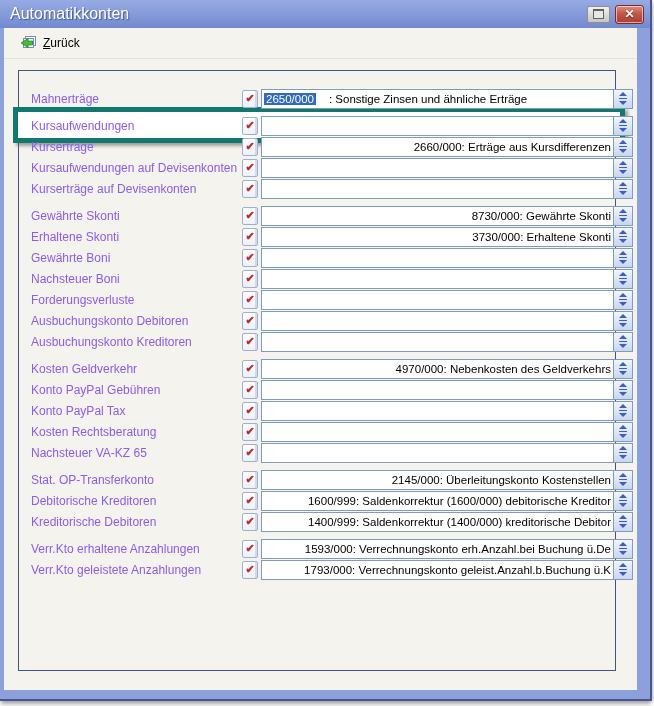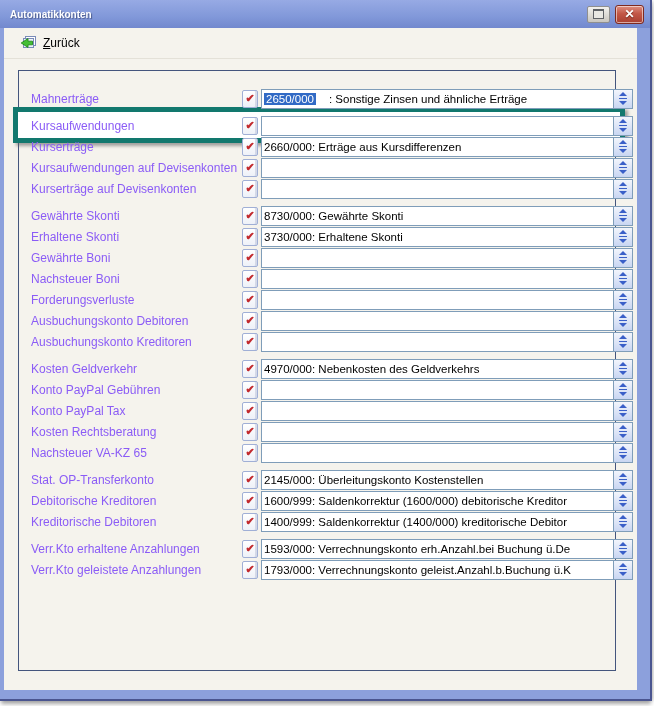--- a/index.html
+++ b/index.html
@@ -16,21 +16,21 @@
     border-bottom:2px solid #4A5590;
     box-shadow:0 4px 4px -1px rgba(0,0,0,0.35), 3px 0 3px -1px rgba(0,0,0,0.15);
   }
   
   .titlebar{
     height:28px;display:flex;align-items:center;
     background:linear-gradient(#97AAE4,#8198D9 60%,#7288CE);
     padding:0 6px 0 10px;box-sizing:border-box;
   }
   .title{
-    flex:1;color:#ffffff;font-weight:bold;font-size:10px;
+    flex:1;color:#ffffff;font-weight:normal;font-size:16px;
     text-shadow:1px 1px 1px rgba(30,40,80,0.55);
     white-space:nowrap;overflow:hidden;
   }
   .btn-restore{
     width:23px;height:17px;border:1px solid #8F8F8F;border-radius:2px;
     background:linear-gradient(#F2F1EE,#C9C6BF);
     display:flex;align-items:center;justify-content:center;
     padding:0;cursor:default;margin-right:5px;
   }
   .restore-glyph{
@@ -83,21 +83,21 @@
     text-align:center;padding:0;cursor:default;position:relative;z-index:1;
     box-shadow:inset -2px 0 0 rgba(175,185,210,0.45);
   }
   .combo{
     width:372px;height:20px;flex:none;box-sizing:border-box;
     border:1px solid #7F9DB9;background:#ffffff;
     display:flex;position:relative;z-index:1;
   }
   .combo-value{
     flex:1;font-size:11.5px;line-height:18px;color:#000;
-    text-align:left;white-space:nowrap;overflow:hidden;padding:0 2px;
+    text-align:right;white-space:nowrap;overflow:hidden;padding:0 2px;
   }
   .combo.left .combo-value{text-align:left;padding-left:2px;}
   .sel{background:#316AC5;color:#ffffff;padding:0 2px;}
   .rest{margin-left:13px;}
   .spinner{
     width:18px;flex:none;border-left:1px solid #7F9DB9;
     background:linear-gradient(#F2F5FC,#C9D6F2);
     display:flex;flex-direction:column;align-items:center;justify-content:center;
     cursor:default;
   }

